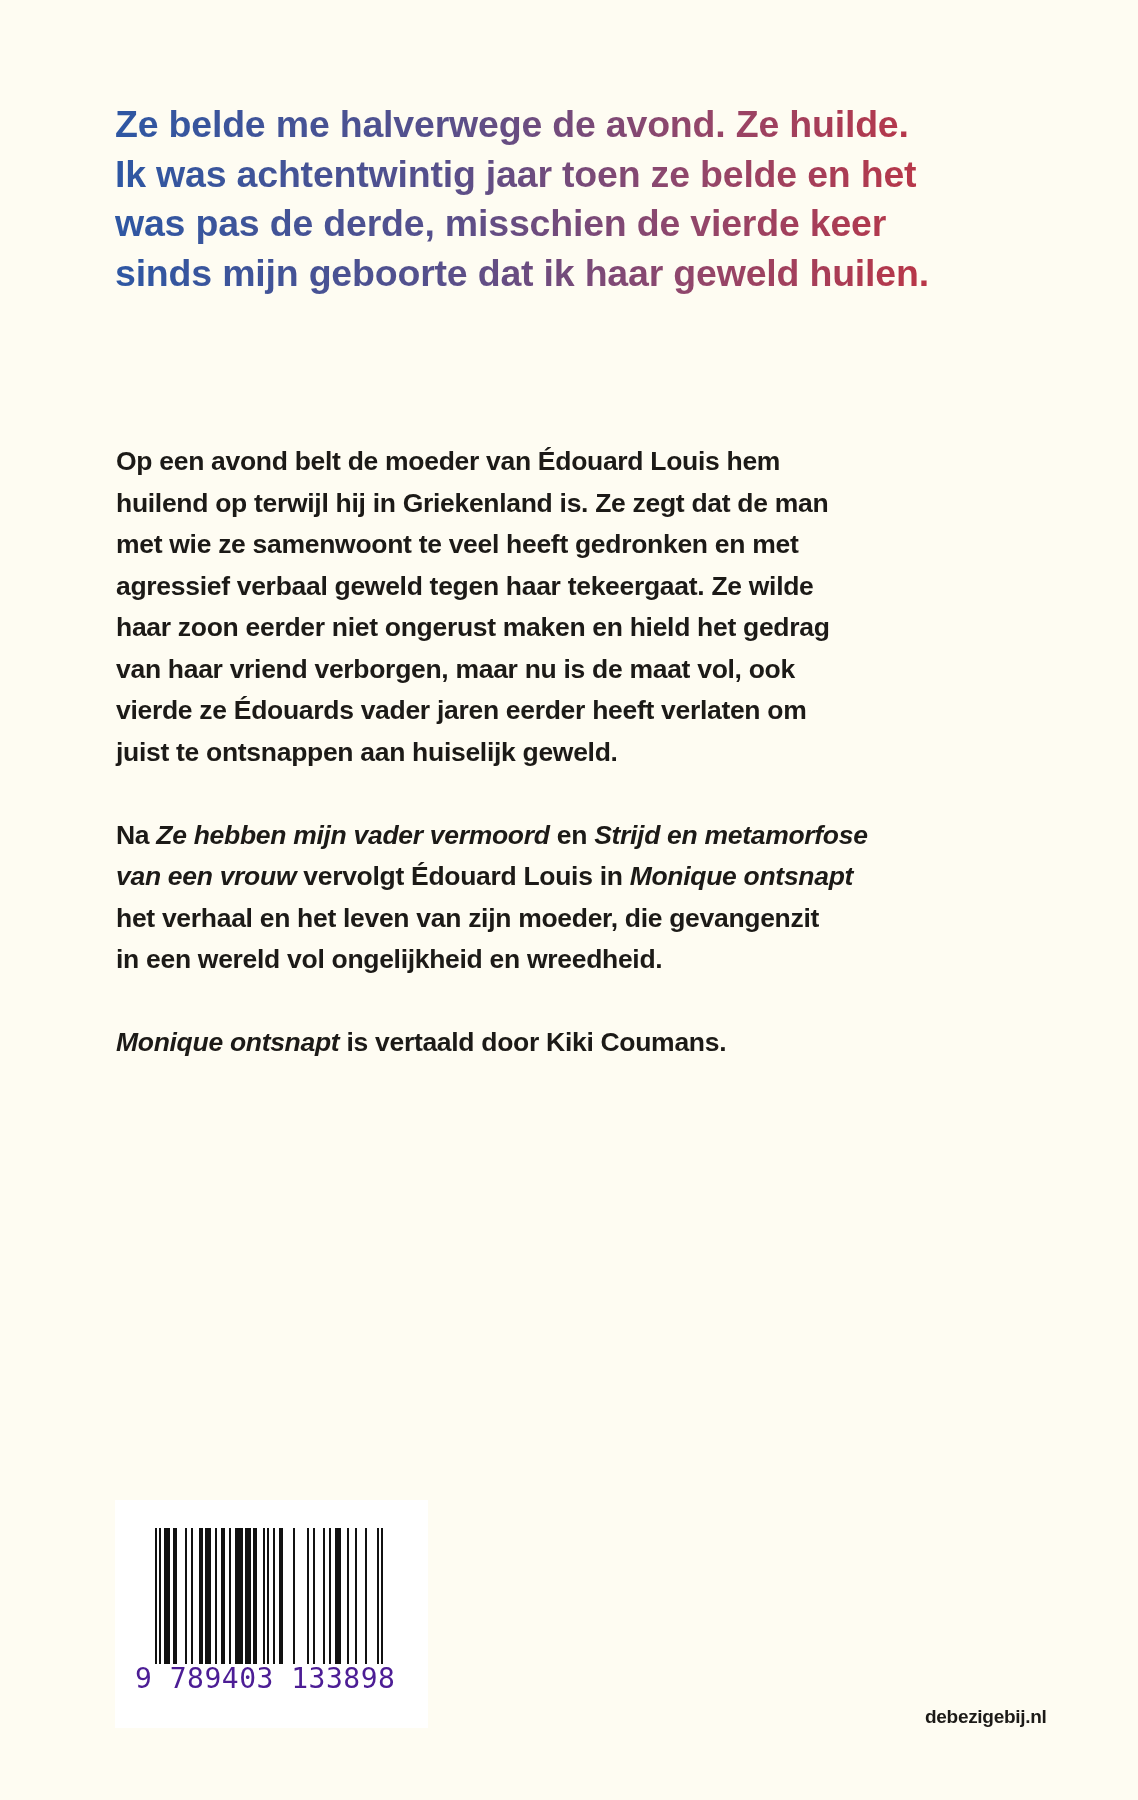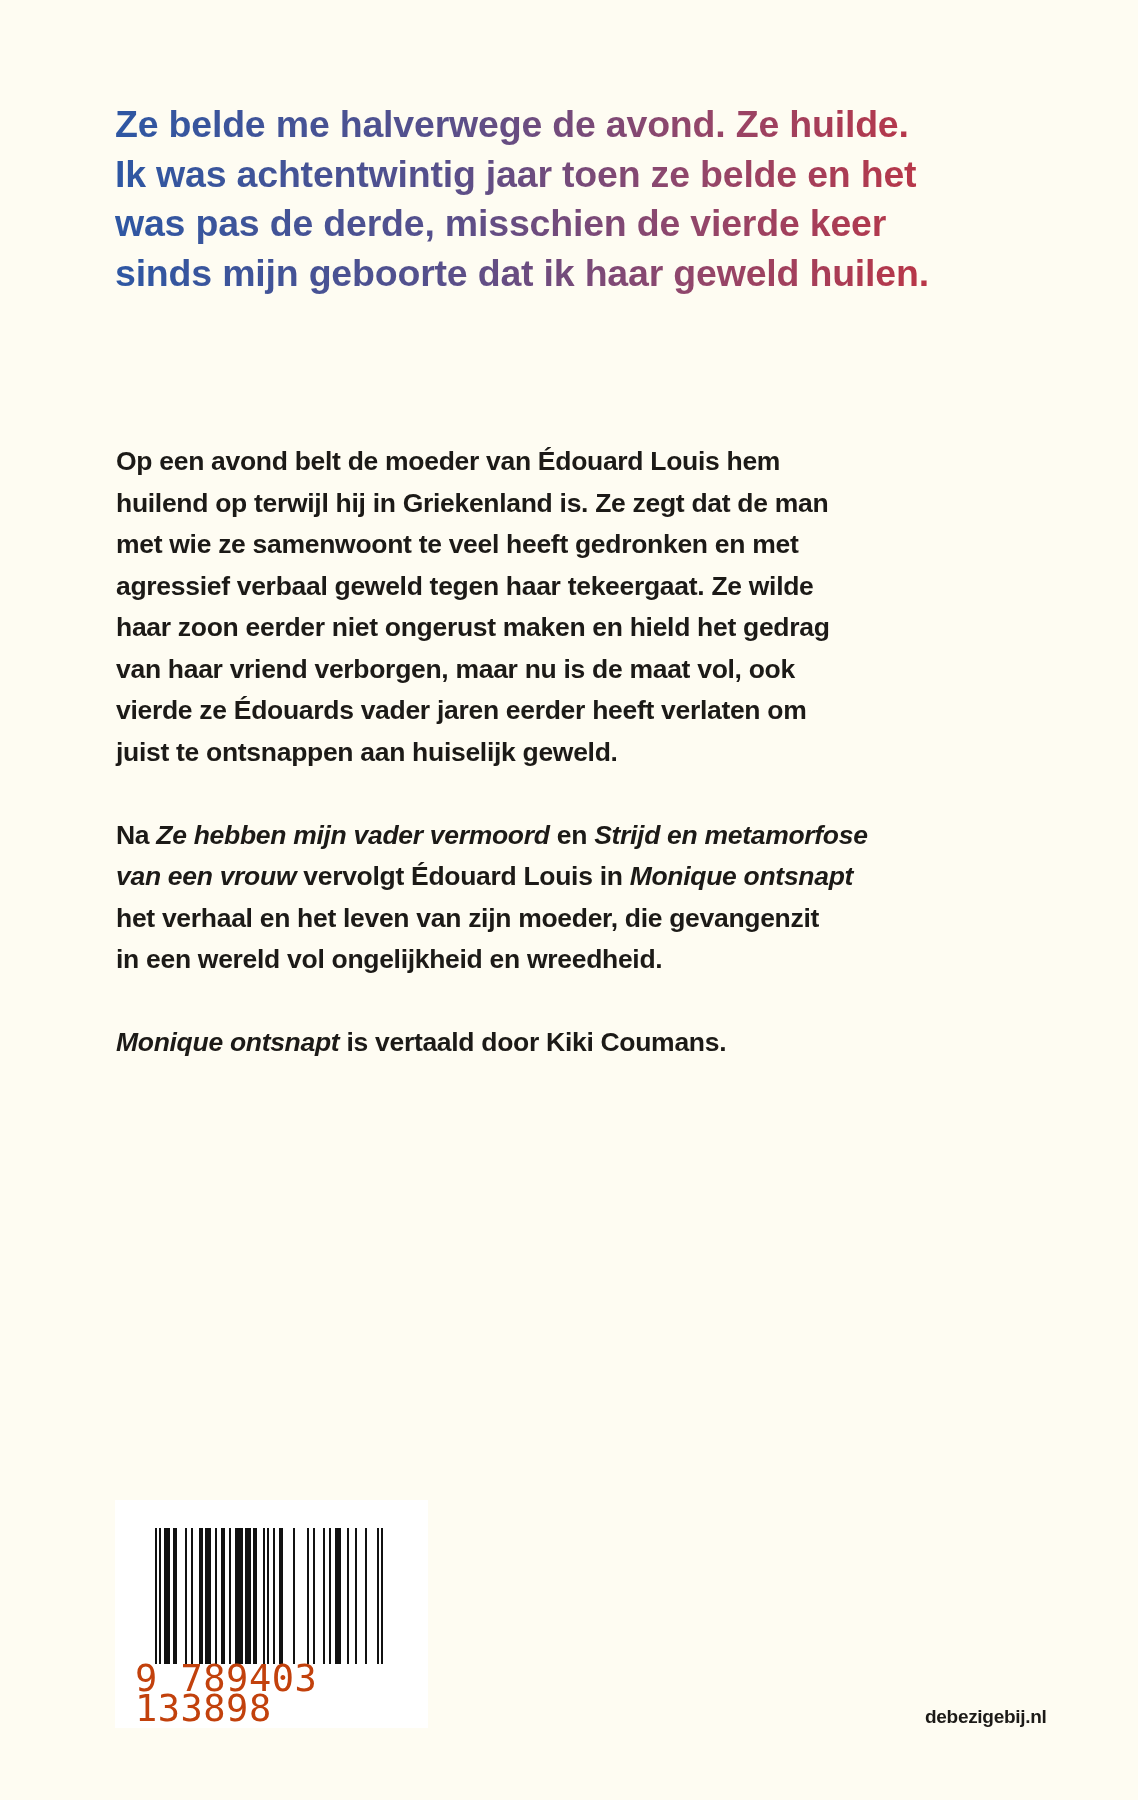--- a/index.html
+++ b/index.html
@@ -46,23 +46,23 @@
     }
     .barcode-bars {
       position: absolute;
       left: 40px; top: 28px;
       width: 230px; height: 160px;
     }
     .barcode-number {
       position: absolute;
       left: 18px; top: 164px;
       font-family: "DejaVu Sans Mono", monospace;
-      font-size: 37px;
+      font-size: 28px;
       letter-spacing: 0.5px;
-      color: #c2410c;
+      color: #4c1d95;
       background: #fff;
       padding: 0 2px;
       line-height: 30px;
     }
     .publisher-url {
       position: absolute;
       left: 925px; top: 1706px;
       font-size: 19px;
       font-weight: bold;
       letter-spacing: -0.3px;

